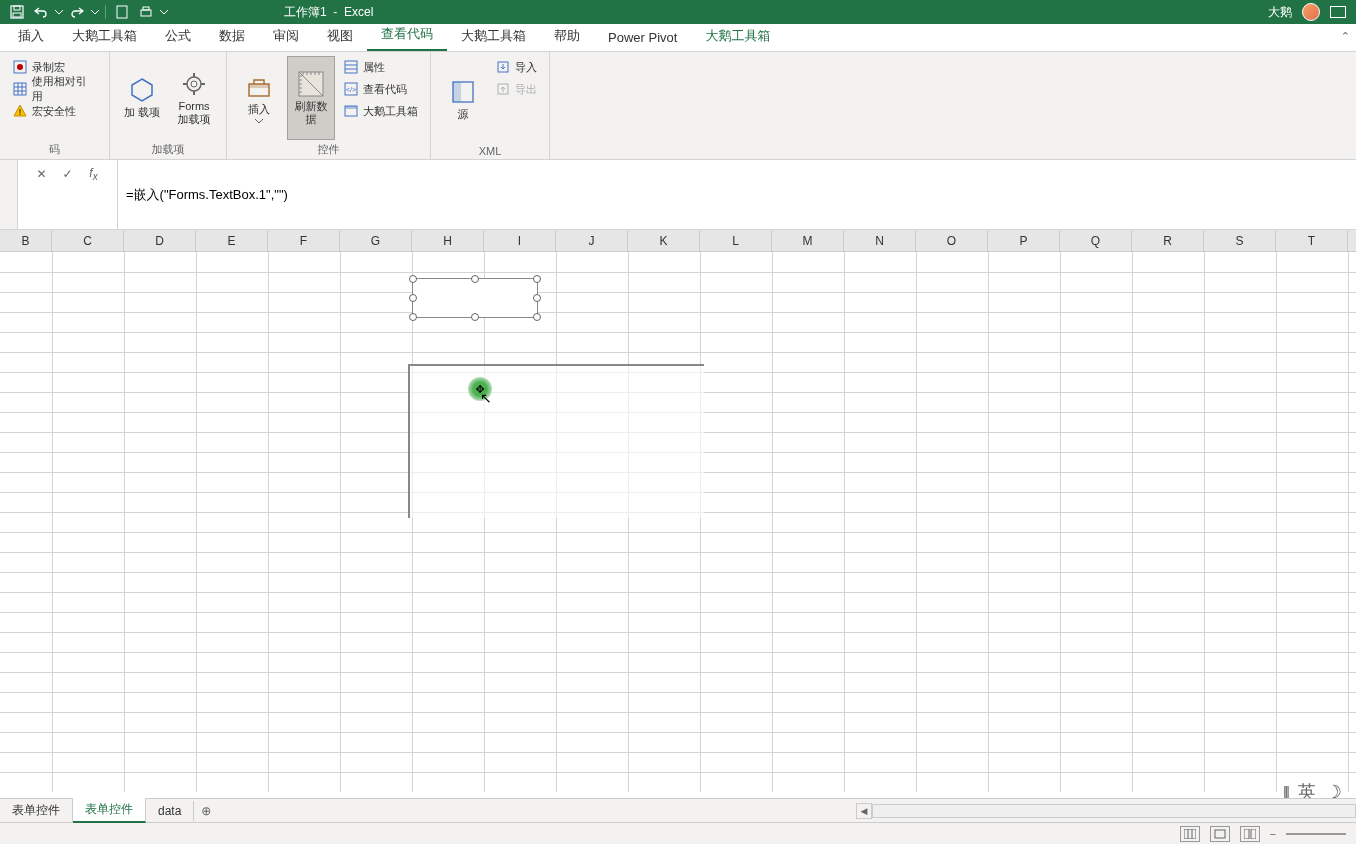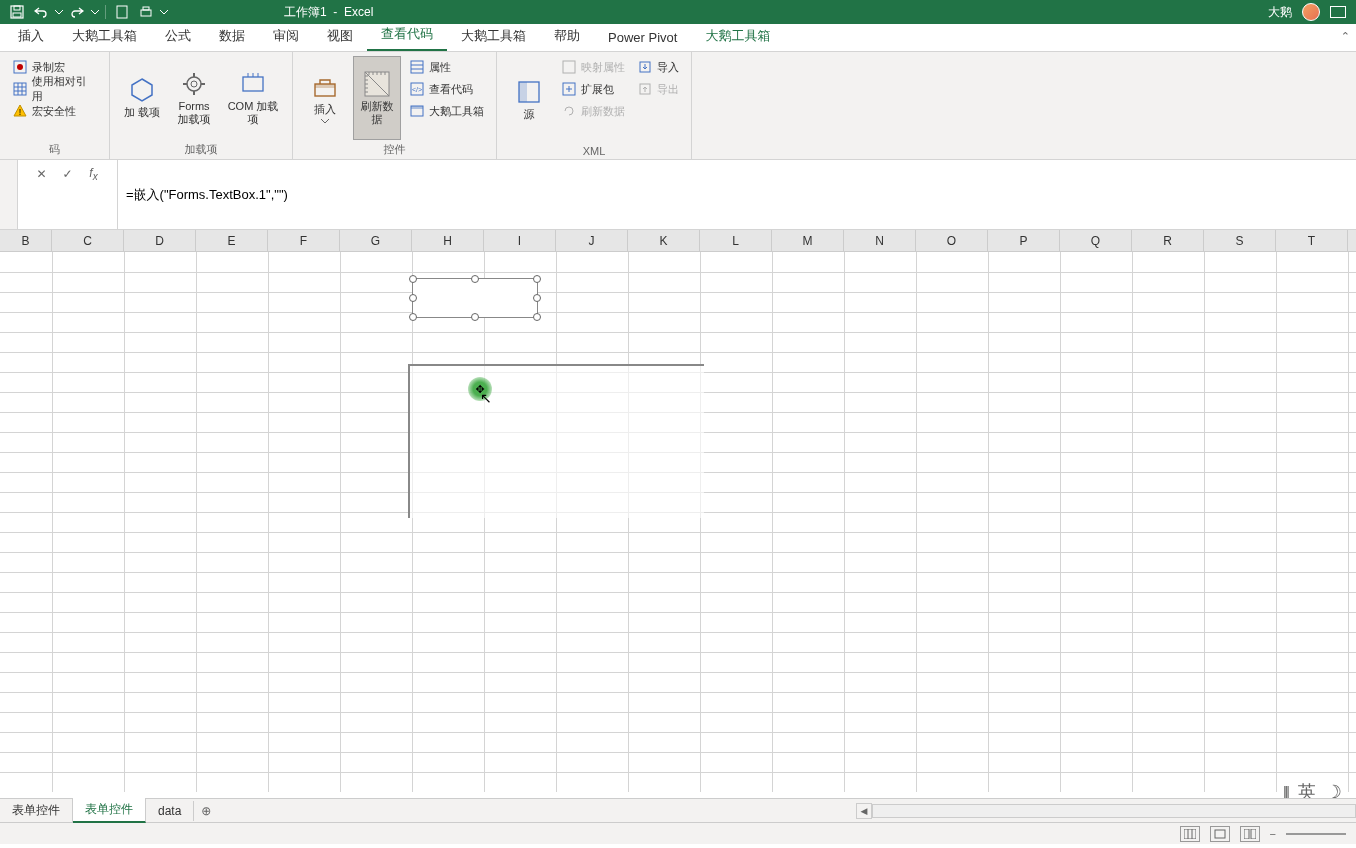--- a/index.html
+++ b/index.html
@@ -216,31 +216,20 @@
               <circle cx="13" cy="13" r="3" fill="none" stroke="#666"></circle>
               <line x1="13" y1="2" x2="13" y2="6" stroke="#666" stroke-width="2"></line>
               <line x1="13" y1="20" x2="13" y2="24" stroke="#666" stroke-width="2"></line>
               <line x1="2" y1="13" x2="6" y2="13" stroke="#666" stroke-width="2"></line>
               <line x1="20" y1="13" x2="24" y2="13" stroke="#666" stroke-width="2"></line>
             </svg>
           </div>
           <div class="lbl">Forms
 加载项</div>
         </div>
-      <div class="rbtn-big" style="width:62px">
-          <div class="ico">
-            <svg width="26" height="26">
-              <rect x="3" y="6" width="20" height="14" fill="none" stroke="#4472c4" stroke-width="1.3"></rect>
-              <line x1="8" y1="6" x2="8" y2="2" stroke="#4472c4"></line>
-              <line x1="13" y1="6" x2="13" y2="2" stroke="#4472c4"></line>
-              <line x1="18" y1="6" x2="18" y2="2" stroke="#4472c4"></line>
-            </svg>
-          </div>
-          <div class="lbl">COM 加载项</div>
-        </div>
     </div>
     <div class="rgroup-label">加载项</div>
   </div>
 
   <div class="rgroup">
     <div class="rgroup-body">
       <div class="rbtn-big">
           <div class="ico">
             <svg width="26" height="26">
               <rect x="3" y="10" width="20" height="12" fill="none" stroke="#a66a2e" stroke-width="1.4"></rect>
@@ -301,47 +290,20 @@
     <div class="rgroup-body">
       <div class="rbtn-big">
           <div class="ico">
             <svg width="26" height="26">
               <rect x="3" y="3" width="20" height="20" fill="none" stroke="#4472c4" stroke-width="1.3"></rect>
               <rect x="3" y="3" width="8" height="20" fill="#4472c4" opacity="0.25"></rect>
             </svg>
           </div>
           <div class="lbl">源</div>
         </div>
-      <div class="vcol">
-        <div class="rbtn-small disabled">
-            <span class="sico">
-              <svg width="14" height="14">
-                <rect x="1" y="1" width="12" height="12" fill="none" stroke="#b0b0b0"></rect>
-              </svg>
-            </span>
-            <span>映射属性</span>
-          </div>
-        <div class="rbtn-small">
-            <span class="sico">
-              <svg width="14" height="14">
-                <rect x="1" y="1" width="12" height="12" fill="none" stroke="#4472c4"></rect>
-                <path d="M4 7 h6 M7 4 v6" stroke="#4472c4"></path>
-              </svg>
-            </span>
-            <span>扩展包</span>
-          </div>
-        <div class="rbtn-small disabled">
-            <span class="sico">
-              <svg width="14" height="14">
-                <path d="M3 7 A4 4 0 1 1 7 11" fill="none" stroke="#b0b0b0"></path>
-              </svg>
-            </span>
-            <span>刷新数据</span>
-          </div>
-      </div>
       <div class="vcol">
         <div class="rbtn-small">
             <span class="sico">
               <svg width="14" height="14">
                 <rect x="2" y="2" width="10" height="10" fill="none" stroke="#4472c4"></rect>
                 <path d="M7 4 v5 M5 7 l2 2 l2 -2" fill="none" stroke="#4472c4"></path>
               </svg>
             </span>
             <span>导入</span>
           </div>

